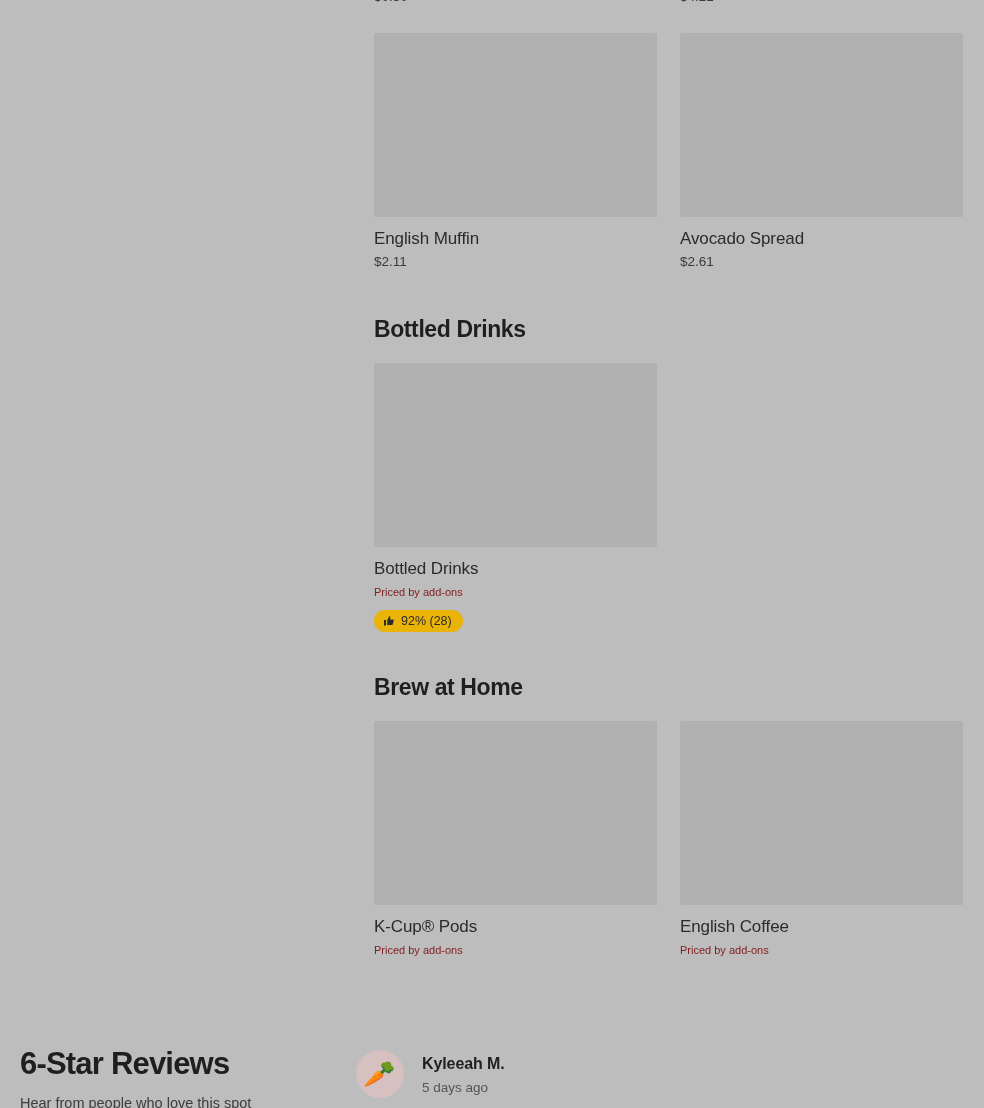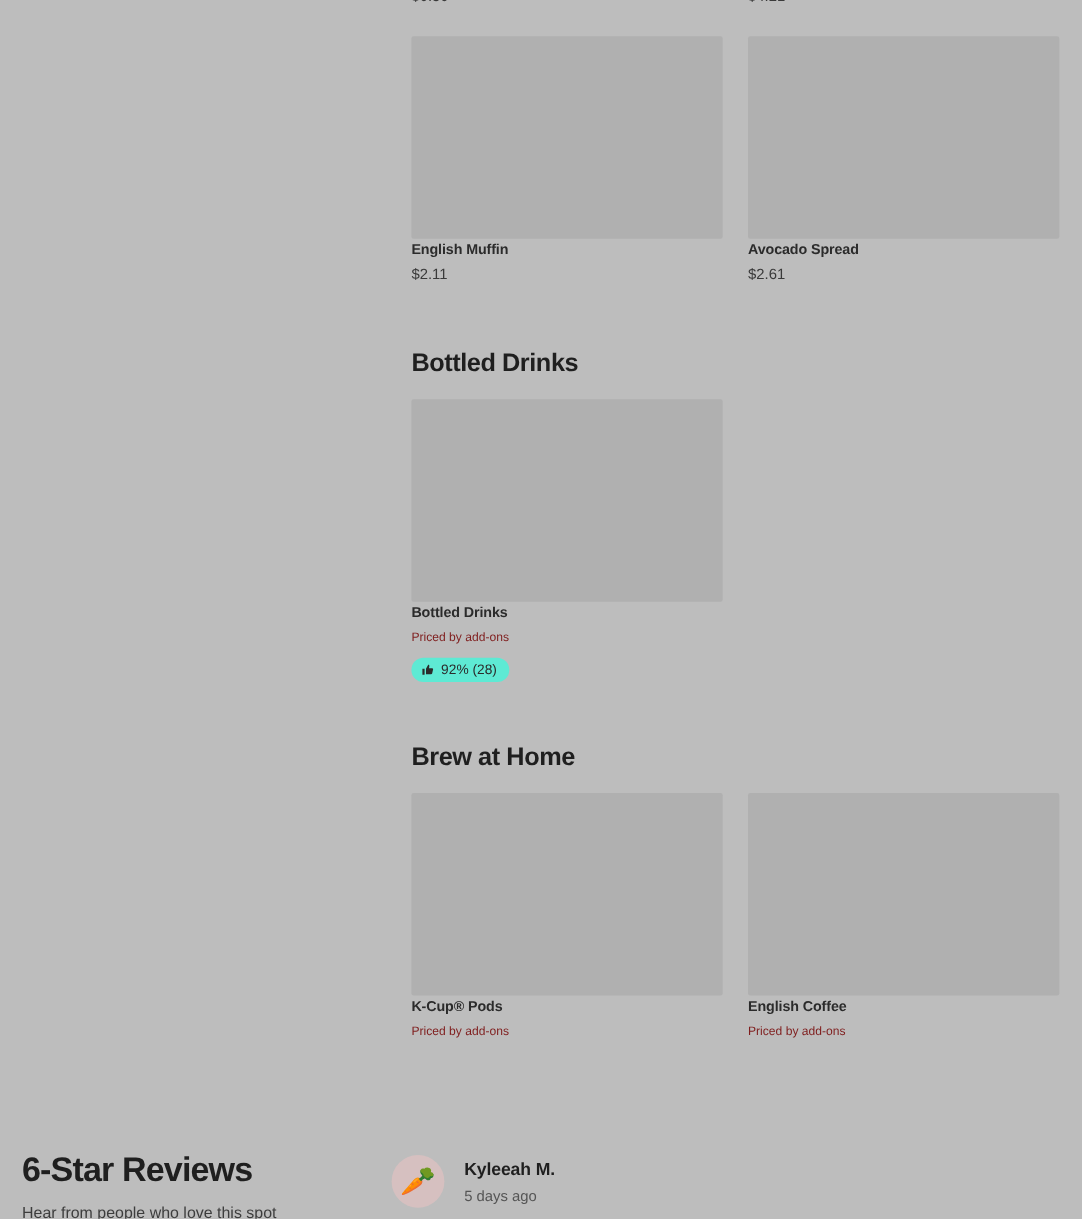--- a/index.html
+++ b/index.html
@@ -47,24 +47,25 @@
 
   .item-thumb {
     width: 283px;
     height: 184px;
     background: #b0b0b0;
     border-radius: 2px;
     display: block;
   }
 
   .item-name {
-    font-size: 13px;
-    font-weight: 700;
+    font-size: 17px;
+    font-weight: 400;
     line-height: 20px;
     color: #2b2b2b;
+    margin-top: 12px;
     letter-spacing: -0.1px;
   }
 
   .item-price {
     font-size: 13.5px;
     font-weight: 400;
     line-height: 18px;
     color: #3a3a3a;
     margin-top: 4px;
   }
@@ -74,21 +75,21 @@
     font-weight: 400;
     line-height: 18px;
     color: #7f1d1d;
     margin-top: 4px;
   }
 
   .rating-pill {
     display: inline-flex;
     align-items: center;
     gap: 6px;
-    background: #5eead4;
+    background: #eab308;
     border-radius: 14px;
     padding: 4px 11px 4px 9px;
     margin-top: 9px;
   }
 
   .rating-pill .thumb-icon {
     width: 12px;
     height: 12px;
     display: block;
     flex: 0 0 auto;

